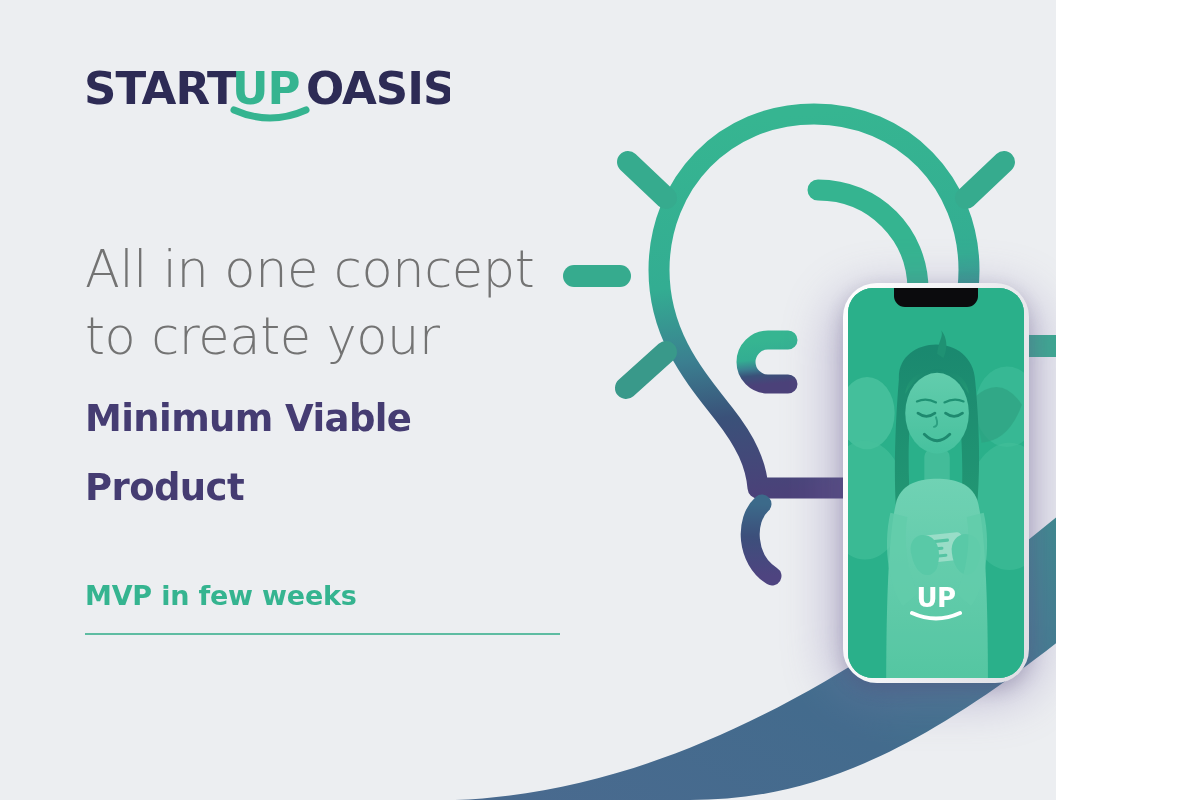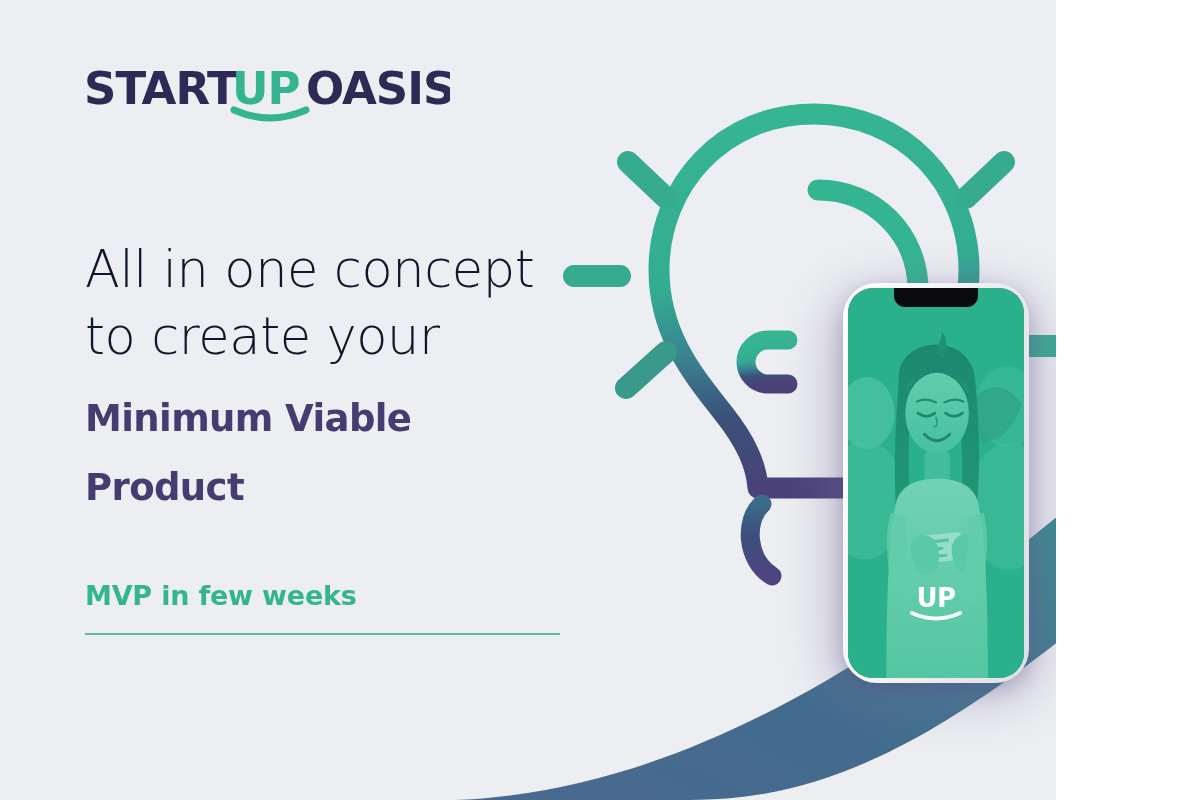--- a/index.html
+++ b/index.html
@@ -44,21 +44,21 @@
     left: 85px;
     top: 236px;
     z-index: 6;
     width: 560px;
   }
   .headline {
     font-family: "DejaVu Sans", sans-serif;
     font-size: 51px;
     font-weight: 300;
     line-height: 67px;
-    color: #0f172a;
+    color: #737373;
     letter-spacing: -0.4px;
     white-space: pre-line;
     margin: 0;
   }
   .headline-bold {
     font-family: "DejaVu Sans", sans-serif;
     font-size: 37px;
     font-weight: 700;
     line-height: 69px;
     color: #453c72;

